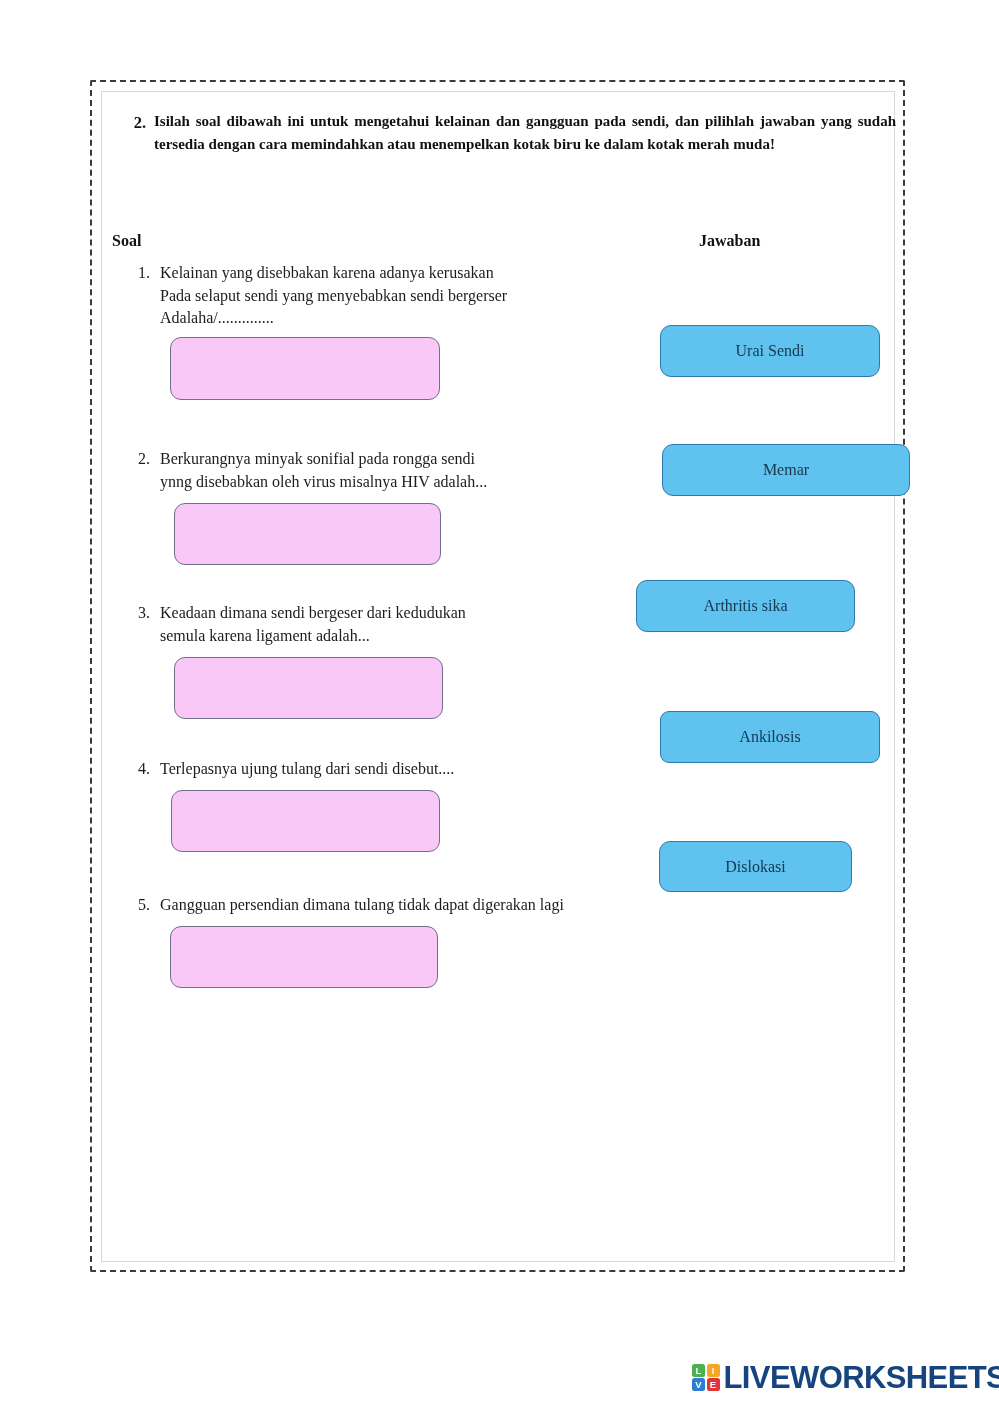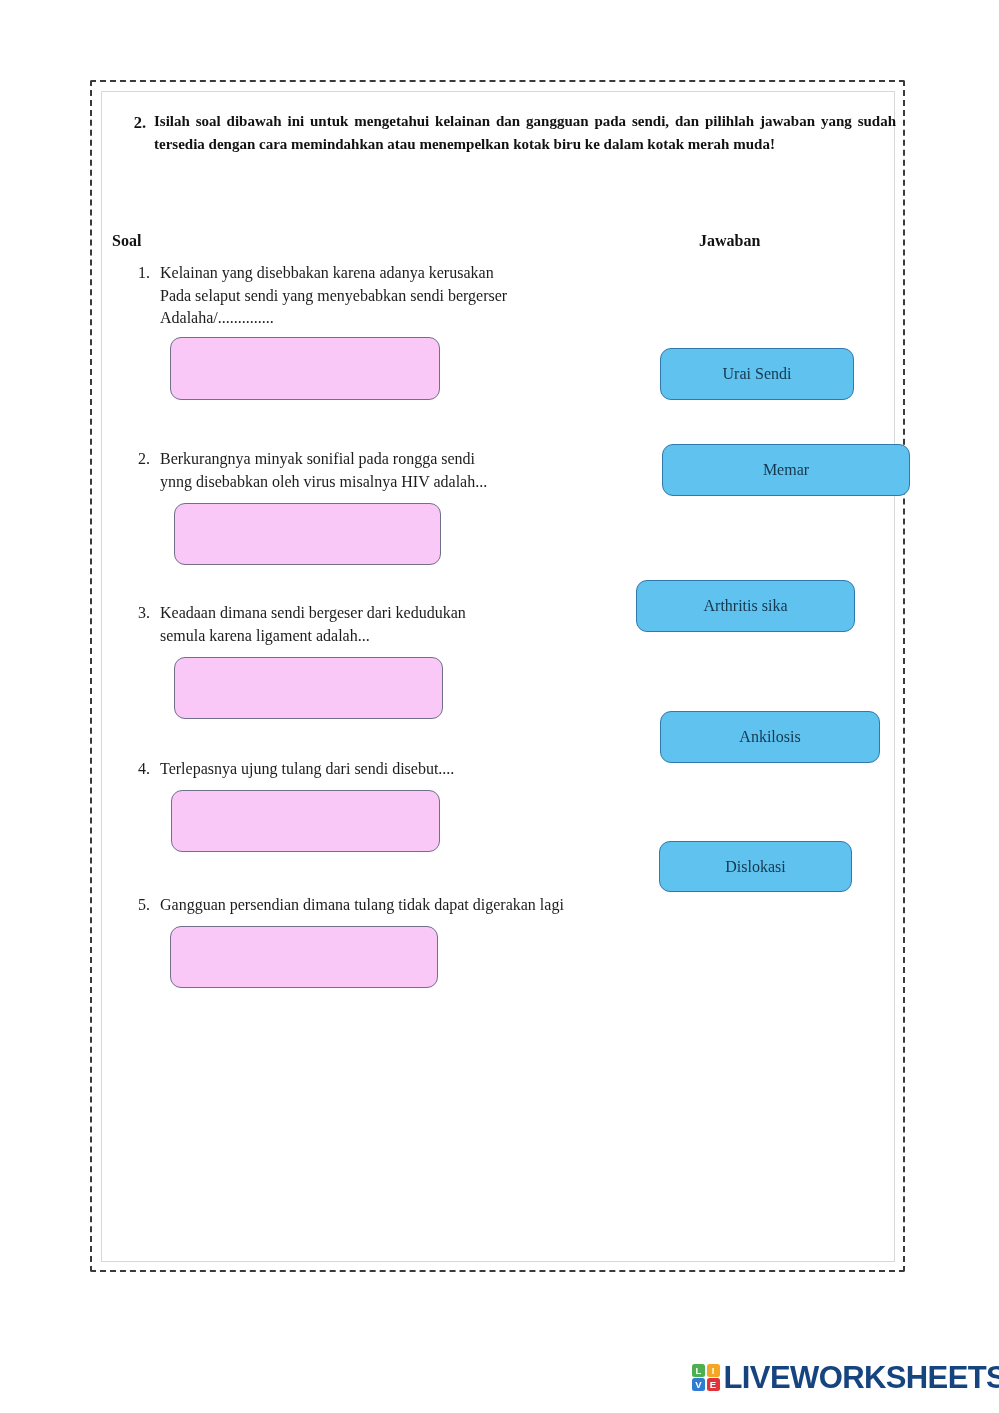--- a/index.html
+++ b/index.html
@@ -245,27 +245,27 @@
     <div class="question-item" style="position:absolute; left:0; top:632px; width:560px;">
       <div class="q-row">
         <div class="q-num">5.</div>
         <div class="q-text">Gangguan persendian dimana tulang tidak dapat digerakan lagi</div>
       </div>
       <div class="drop-box" style="position:absolute; left:50px; top:32px; width:268px; height:62px;"></div>
     </div>
 
   </div>
 
-  <div class="answer-chip" style="left:660px; top:325px; width:194px; height:52px;margin-top:23px;">Urai Sendi</div>
+  <div class="answer-chip" style="left:660px; top:325px; width:220px; height:52px;">Urai Sendi</div>
 
   <div class="answer-chip" style="left:662px; top:444px; width:248px; height:52px;">Memar</div>
 
   <div class="answer-chip" style="left:636px; top:580px; width:219px; height:52px;">Arthritis sika</div>
 
-  <div class="answer-chip" style="left:660px; top:711px; width:220px; height:52px;">Ankilosis</div>
+  <div class="answer-chip" style="left:660px; top:711px; width:220px; height:52px;border-radius:9px;">Ankilosis</div>
 
   <div class="answer-chip" style="left:659px; top:841px; width:193px; height:51px;">Dislokasi</div>
 
 </div>
 
 <div id="footer-logo">
   <div id="logo-tiles">
     <div class="logo-tile" style="background:#4CAF50;">L</div>
     <div class="logo-tile" style="background:#F5A623;">I</div>
     <div class="logo-tile" style="background:#2F7DD1;">V</div>

